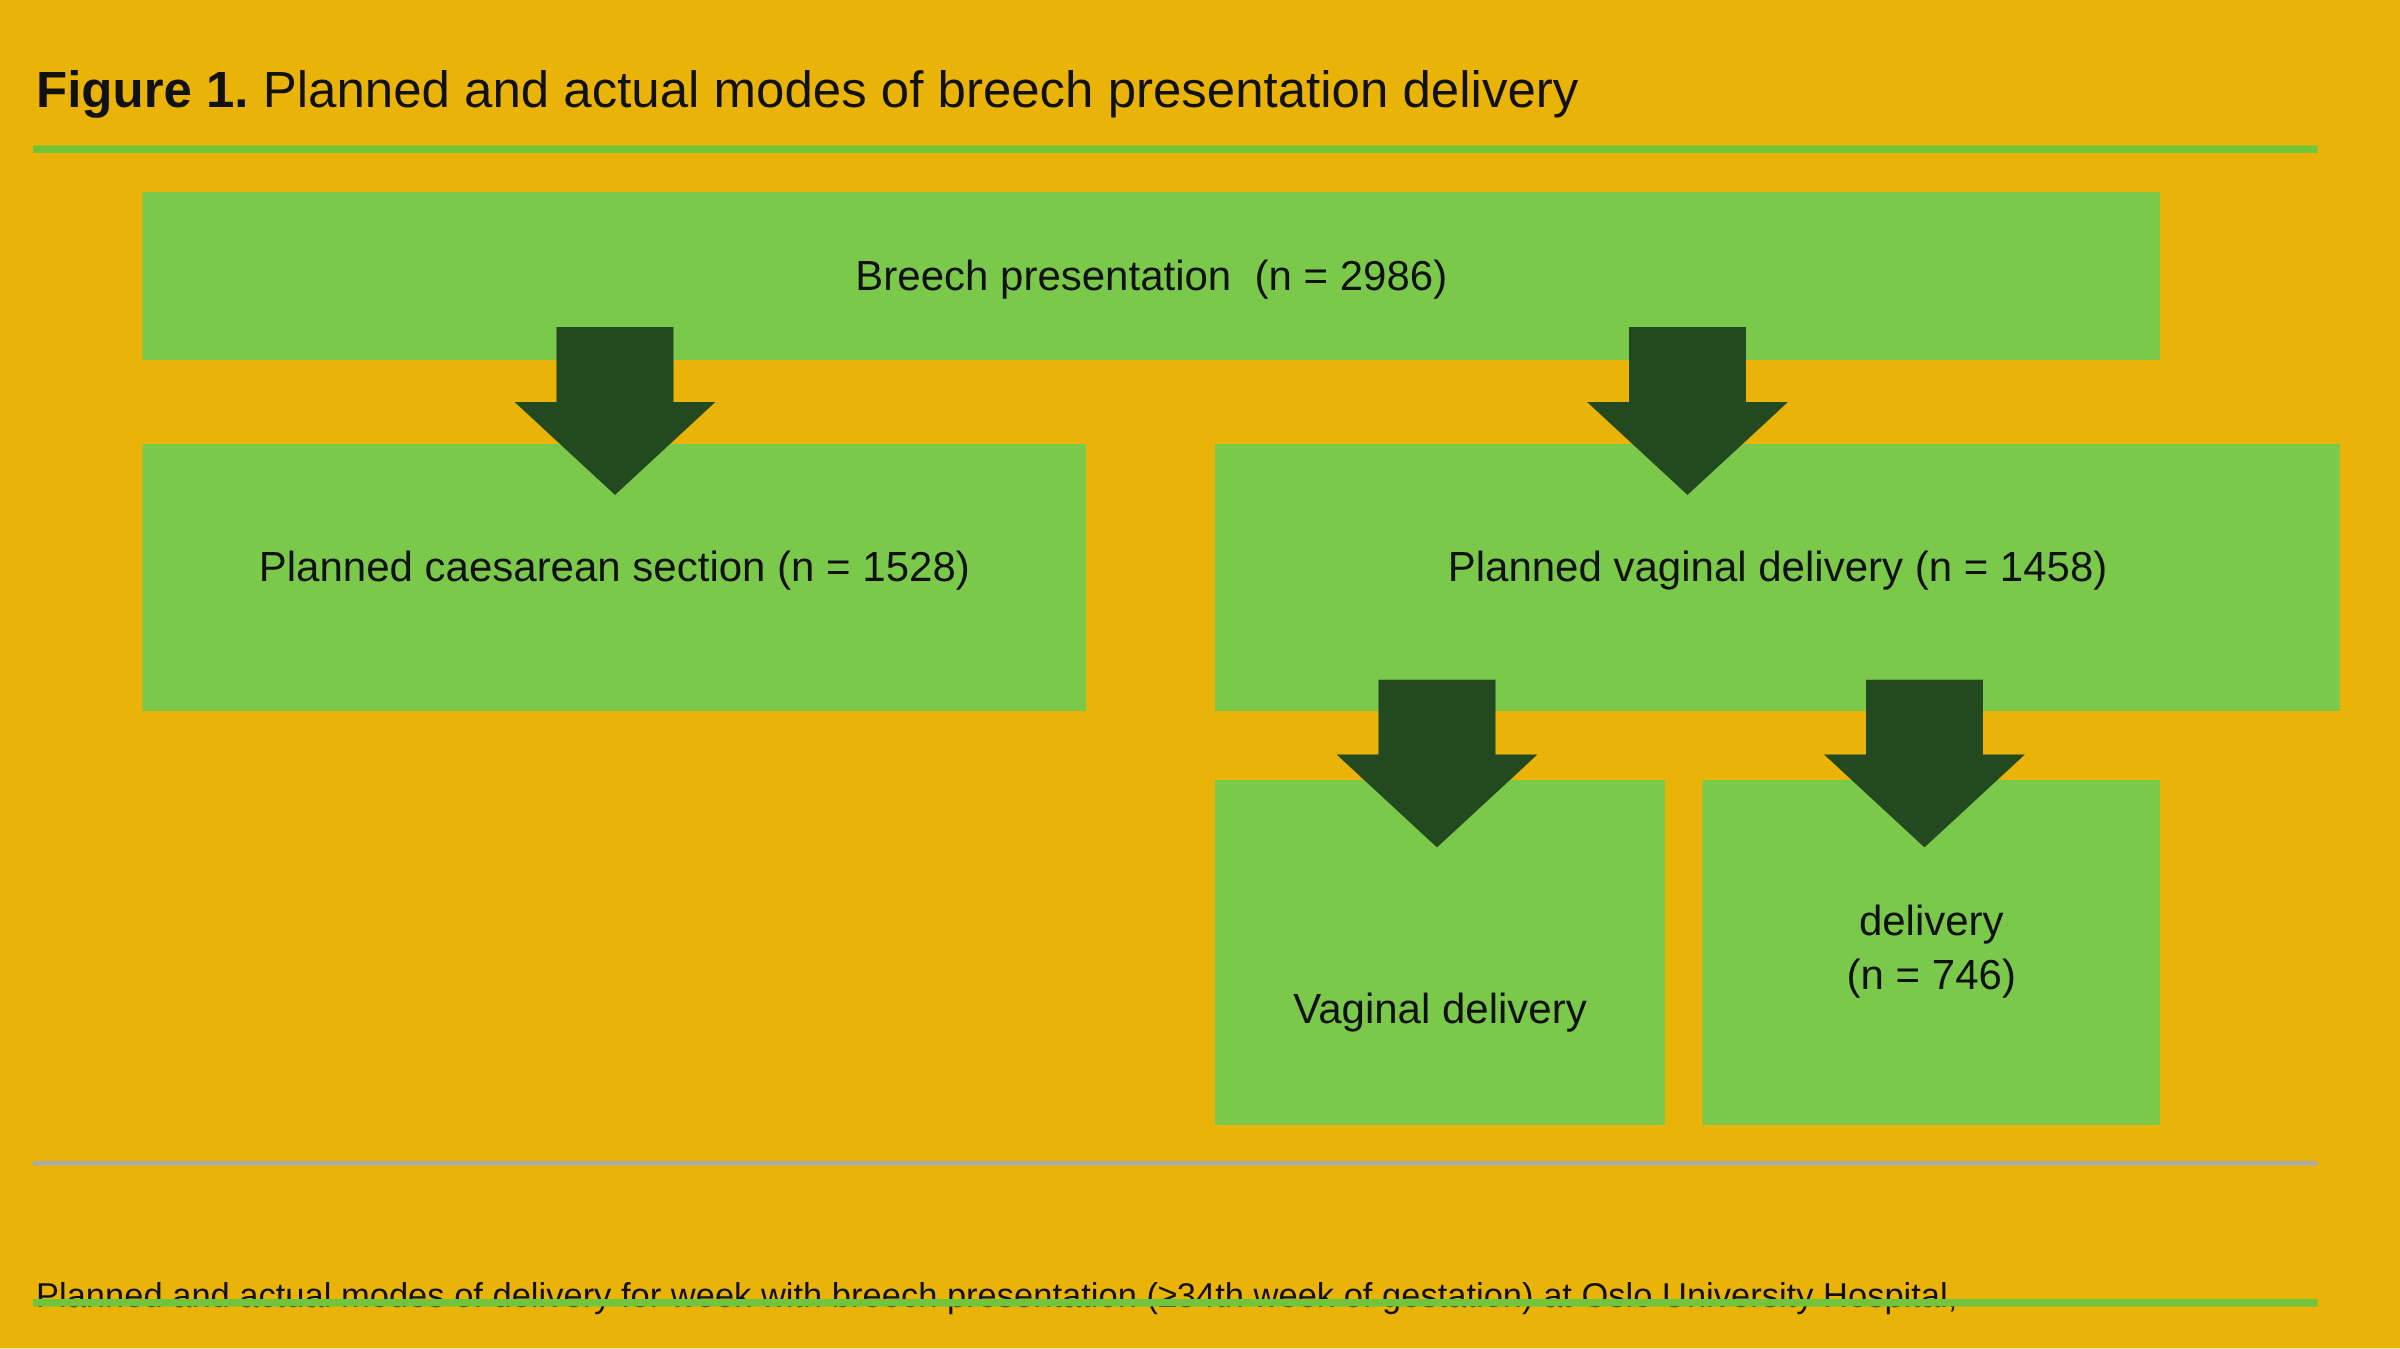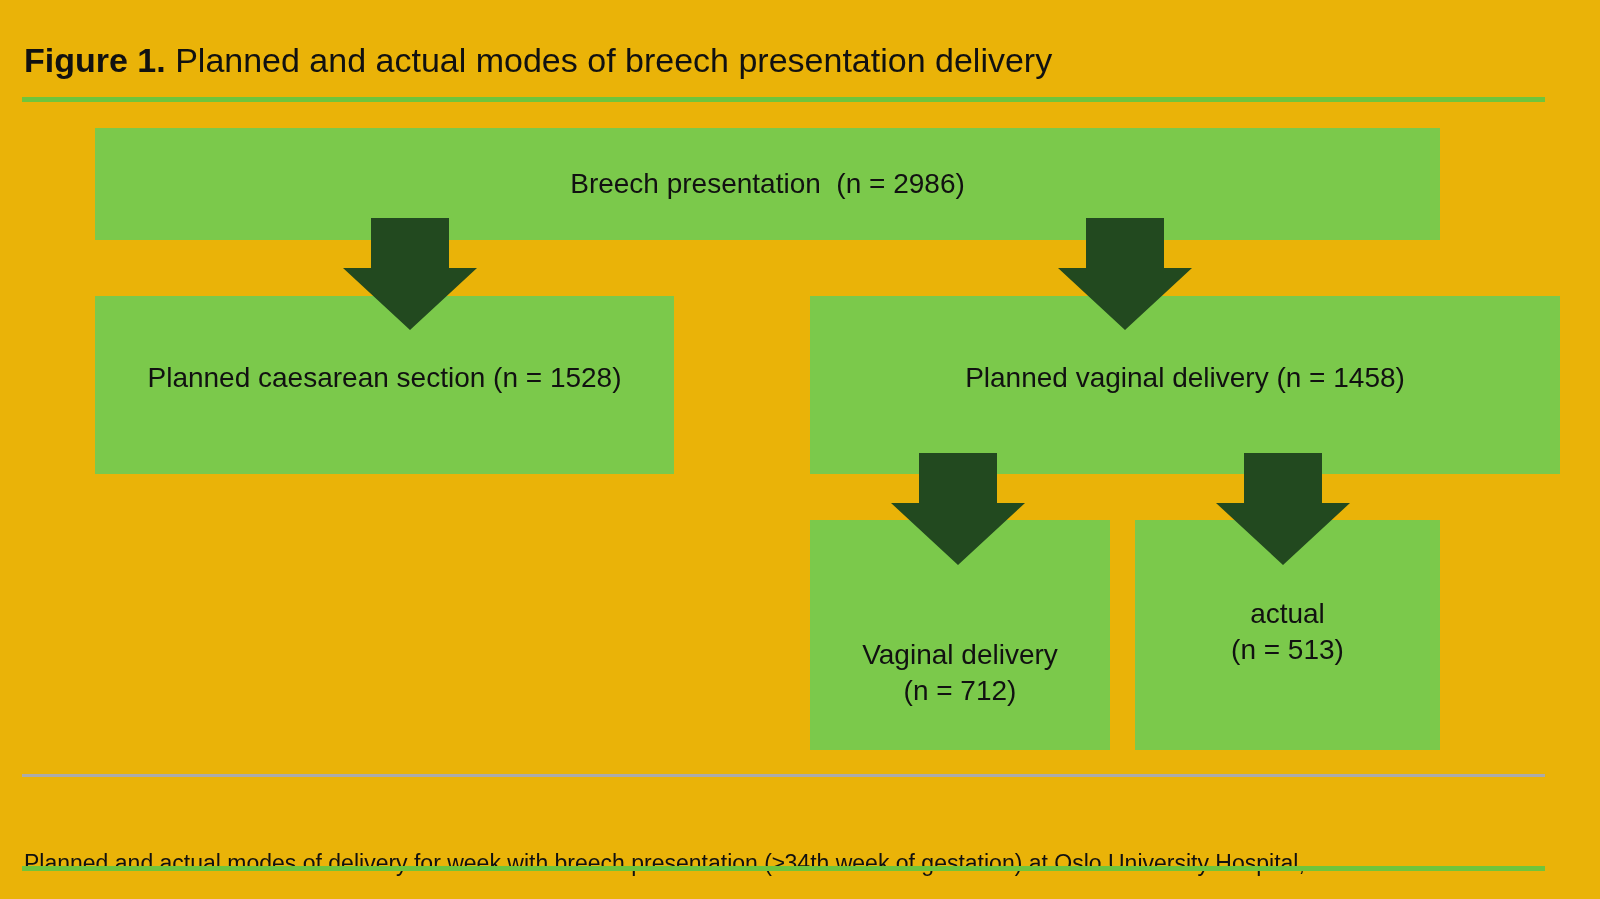--- a/index.html
+++ b/index.html
@@ -47,21 +47,21 @@
     background: #7bc94b;
     display: flex;
     align-items: center;
     justify-content: center;
     text-align: center;
     font-size: 28px;
     color: #111111;
   }
   .node .label { white-space: pre; text-align: center; }
   .node-root  { left: 95px;  top: 128px; width: 1345px; height: 112px; }
-  .node-left  { left: 95px;  top: 296px; width: 579px;  height: 178px; padding-bottom: 14px; box-sizing: border-box; }
+  .node-left  { left: 95px;  top: 296px; width: 629px;  height: 178px; padding-bottom: 14px; box-sizing: border-box; }
   .node-right { left: 810px; top: 296px; width: 750px;  height: 178px; padding-bottom: 14px; box-sizing: border-box; }
   .node-bl    { left: 810px; top: 520px; width: 300px;  height: 230px; align-items: center; padding-top: 76px; box-sizing: border-box; }
   .node-br    { left: 1135px; top: 520px; width: 305px; height: 230px; align-items: flex-start; padding-top: 76px; box-sizing: border-box; }
   .multiline { line-height: 36px; }
   .arrow {
     position: absolute;
     width: 134px;
     height: 112px;
     z-index: 2;
   }
@@ -111,28 +111,27 @@
   <svg class="arrow arrow-c" viewBox="0 0 134 112" aria-hidden="true">
     <polygon points="28,0 106,0 106,50 134,50 67,112 0,50 28,50"></polygon>
   </svg>
   <svg class="arrow arrow-d" viewBox="0 0 134 112" aria-hidden="true">
     <polygon points="28,0 106,0 106,50 134,50 67,112 0,50 28,50"></polygon>
   </svg>
 
   <div class="node node-bl">
     <div class="multiline">
       <div>Vaginal delivery</div>
-      <div>(n = 712)</div>
     </div>
   </div>
 
   <div class="node node-br">
     <div class="multiline">
-      <div>actual</div>
-      <div>(n = 513)</div>
+      <div>delivery</div>
+      <div>(n = 746)</div>
     </div>
   </div>
 
   <div class="rule-gray"></div>
 
   <div class="caption">
     <div>Planned and actual modes of delivery for week with breech presentation (≥34th week of gestation) at Oslo University Hospital,</div>
     
   </div>
 

